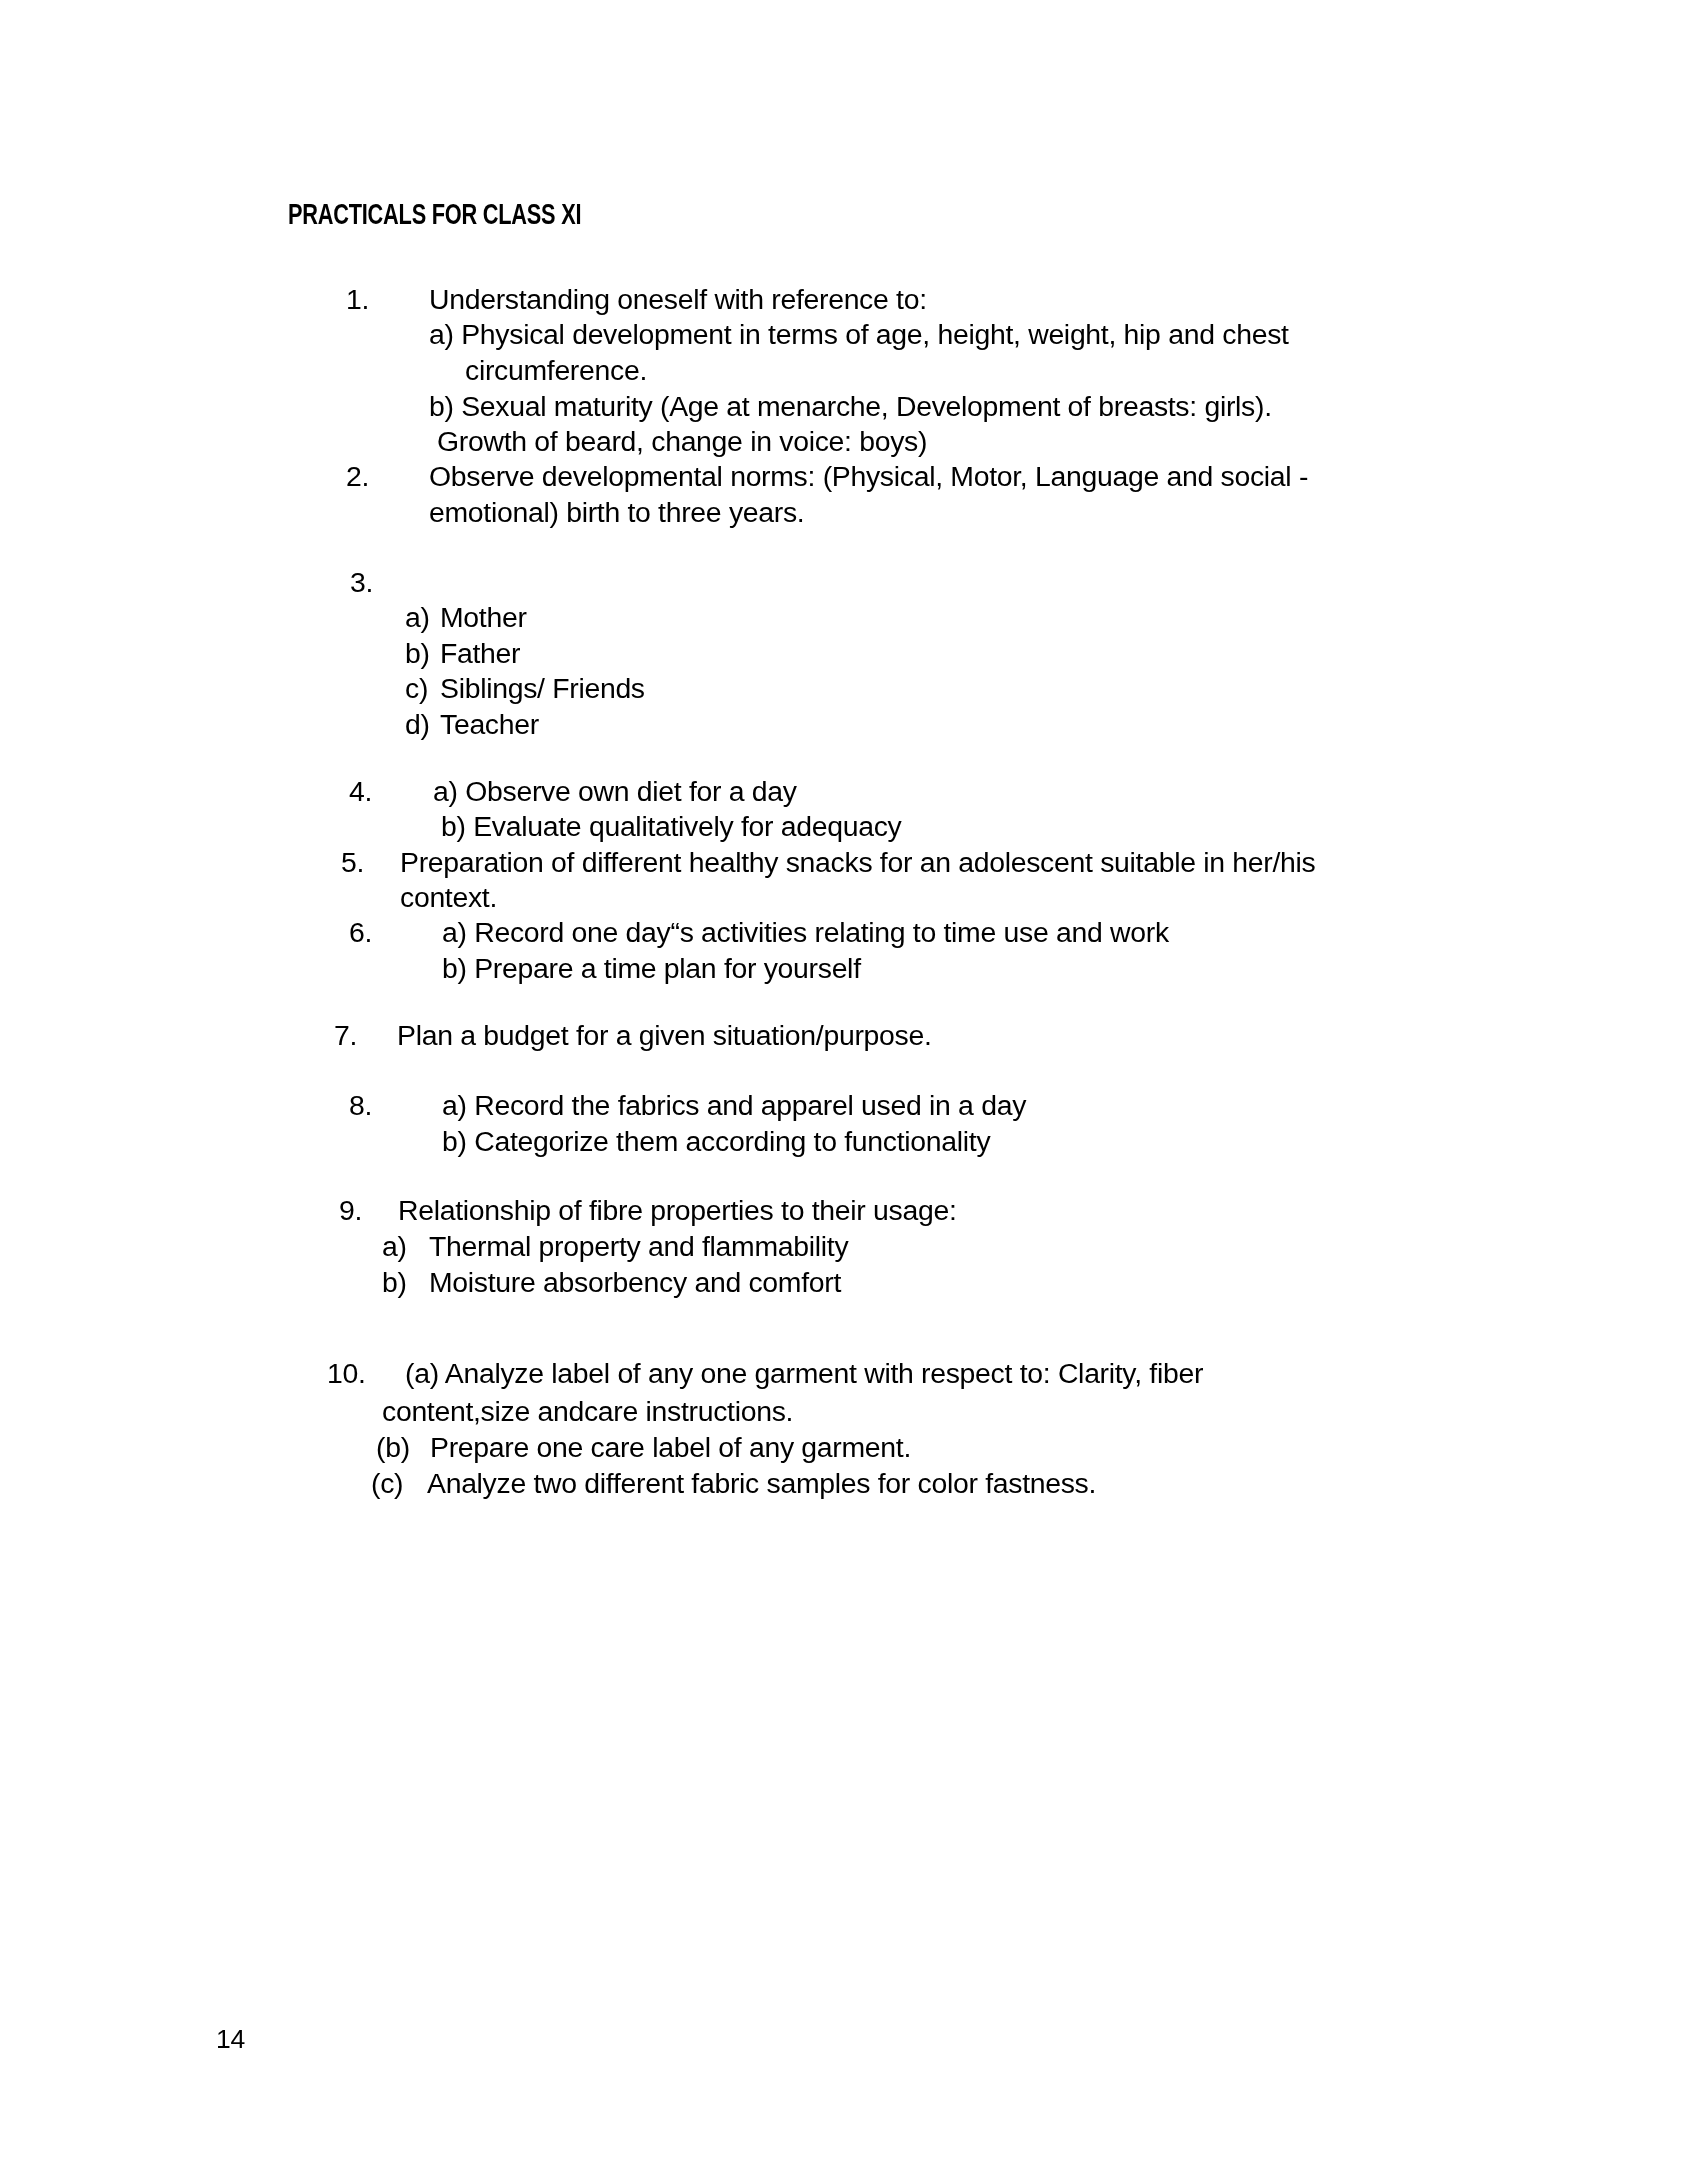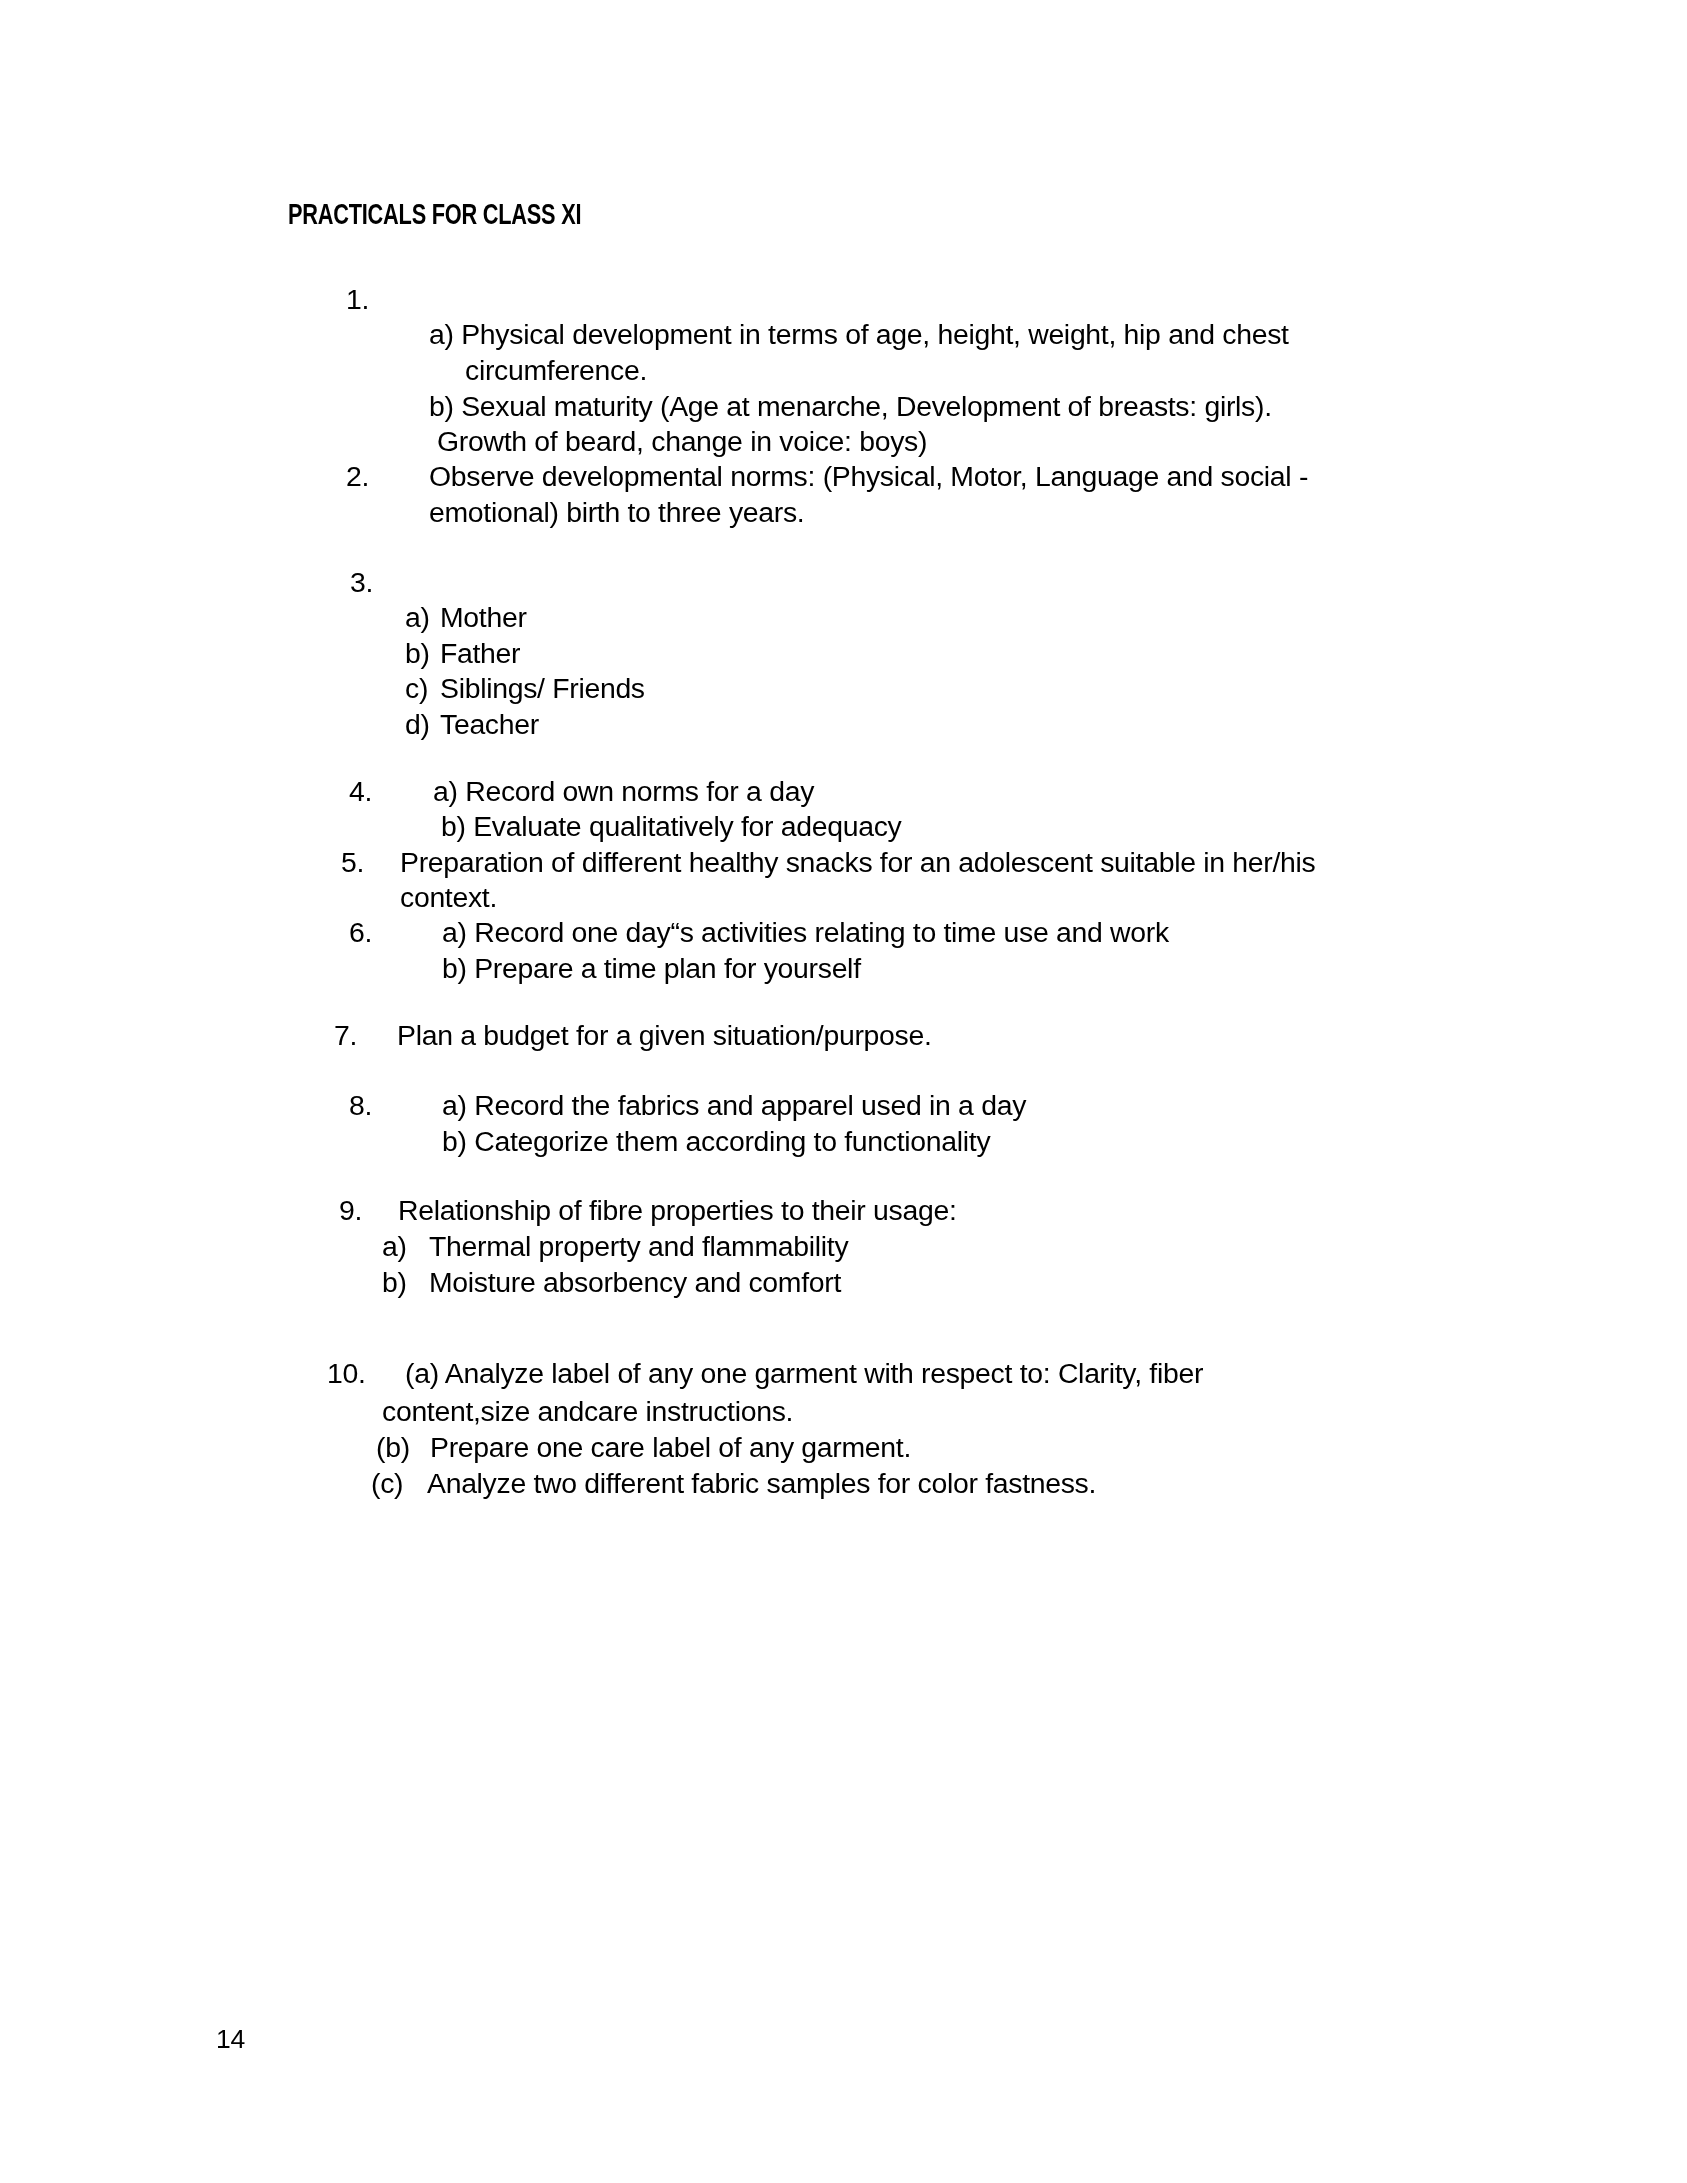--- a/index.html
+++ b/index.html
@@ -50,20 +50,21 @@
 </style>
 </head>
 <body>
 
 <div class="page">
 
   <div class="title" style="left:288px; top:198px;">PRACTICALS FOR CLASS XI</div>
 
   <div class="ln" style="top:281px">
     <span class="num" style="left:346px">1.</span>
+    <span class="txt" style="left:429px">Understanding oneself with reference to:</span>
   </div>
   <div class="ln" style="top:316px">
     <span class="txt" style="left:429px">a) Physical development in terms of age, height, weight, hip and chest</span>
   </div>
   <div class="ln" style="top:352px">
     <span class="txt" style="left:465px">circumference.</span>
   </div>
   <div class="ln" style="top:388px">
     <span class="txt" style="left:429px">b) Sexual maturity (Age at menarche, Development of breasts: girls).</span>
   </div>
@@ -94,21 +95,21 @@
     <span class="lbl" style="left:405px">c)</span>
     <span class="txt" style="left:440px">Siblings/ Friends</span>
   </div>
   <div class="ln" style="top:706px">
     <span class="lbl" style="left:405px">d)</span>
     <span class="txt" style="left:440px">Teacher</span>
   </div>
 
   <div class="ln" style="top:773px">
     <span class="num" style="left:349px">4.</span>
-    <span class="txt" style="left:433px">a) Record own norms for a day</span>
+    <span class="txt" style="left:433px">a) Observe own diet for a day</span>
   </div>
   <div class="ln" style="top:808px">
     <span class="txt" style="left:441px">b) Evaluate qualitatively for adequacy</span>
   </div>
 
   <div class="ln" style="top:844px">
     <span class="num" style="left:341px">5.</span>
     <span class="txt" style="left:400px">Preparation of different healthy snacks for an adolescent suitable in her/his</span>
   </div>
   <div class="ln" style="top:879px">

